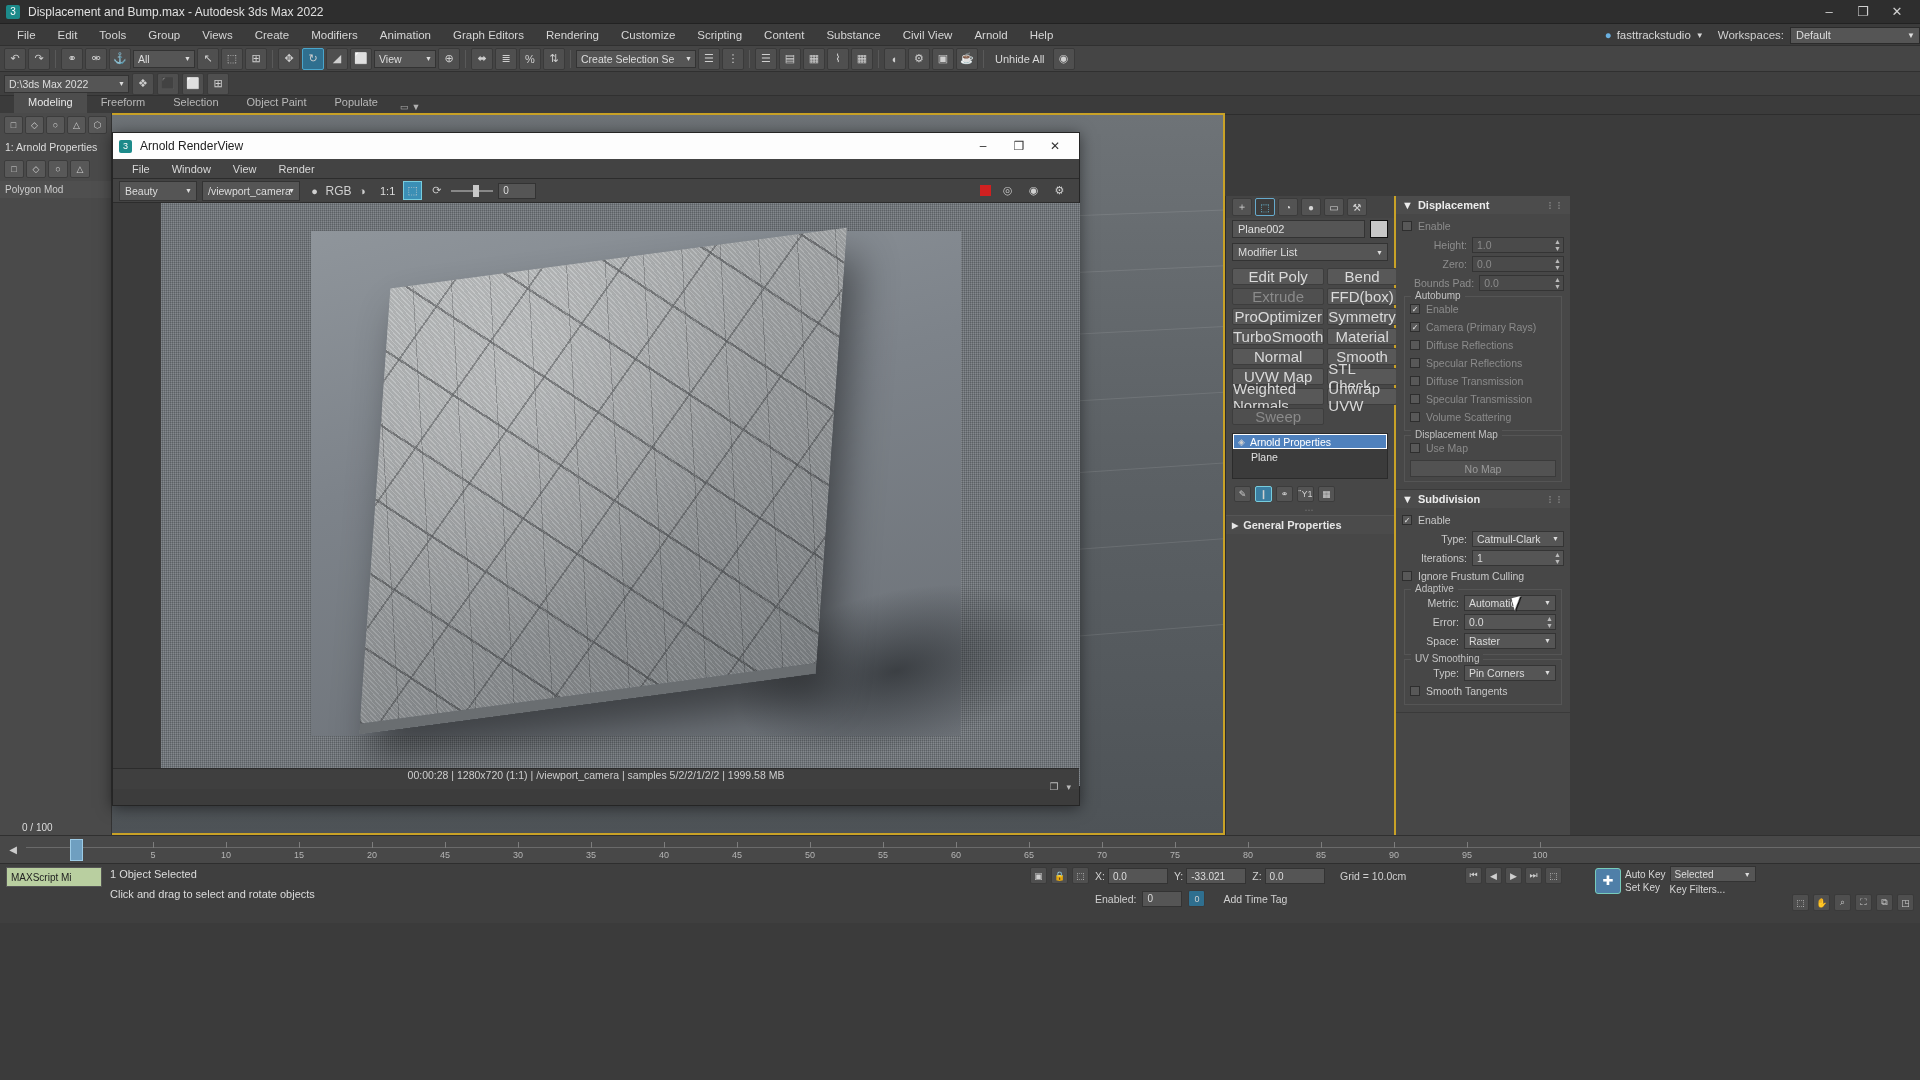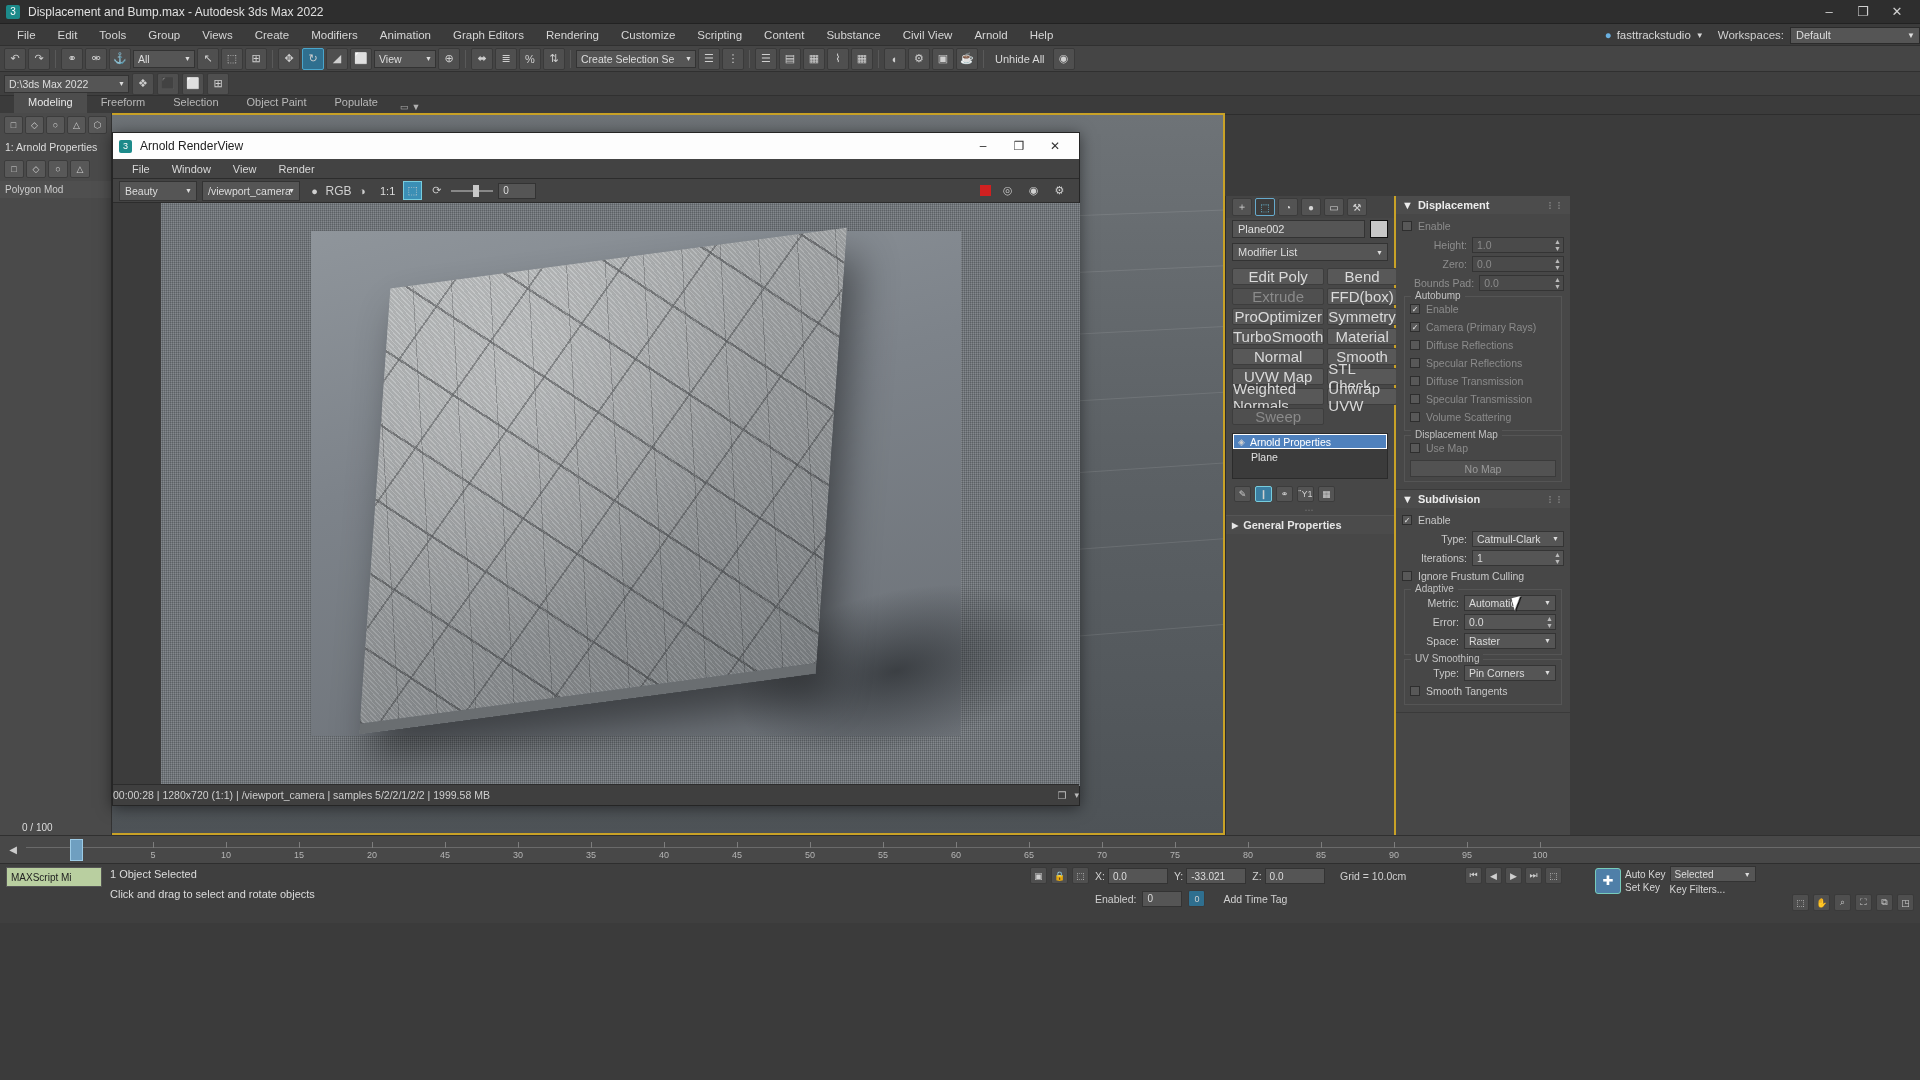--- a/index.html
+++ b/index.html
@@ -126,22 +126,22 @@
     background-image:
       repeating-linear-gradient(34deg, rgba(40,42,45,.75) 0 2px, transparent 2px 58px),
       repeating-linear-gradient(-52deg, rgba(40,42,45,.65) 0 2px, transparent 2px 72px),
       repeating-linear-gradient(82deg, rgba(30,32,35,.45) 0 1px, transparent 1px 40px);}
   .grain { position:absolute; inset:0; opacity:.35;
     background-image: repeating-linear-gradient(45deg, rgba(255,255,255,.22) 0 1px, rgba(0,0,0,.22) 1px 3px);}
   .shadow { position:absolute; left:420px; top:360px; width:330px; height:160px;
     background:radial-gradient(ellipse at center, rgba(25,28,31,.6), transparent 70%);
     transform:rotate(-14deg);}
 
-  .arv-status { position:absolute; left:0; bottom:0; width:100%; height:21px; background:#3f3f3f;
-    display:flex; align-items:center; padding:0 0; border-top:1px solid #2c2c2c;}
+  .arv-status { position:absolute; left:0; bottom:16px; width:100%; height:21px; background:#3f3f3f;
+    display:flex; align-items:center; padding:0 8px; border-top:1px solid #2c2c2c;flex-direction:column;}
   .arv-status-txt { font-size:10.5px; color:#cfcfcf;}
   .arv-status-r { margin-left:auto; display:flex; gap:8px; align-items:center;}
 
   
   .cmdpanel { position:absolute; left:1225px; top:196px; width:345px; height:639px;
     background:#444; border-left:1px solid #2c2c2c; display:flex;}
   .cp-left { width:170px; border-right:2px solid #c9a227; background:#474747; }
   .cp-right { flex:1; background:#474747; overflow:hidden;}
   .cp-tabs { height:22px; display:flex; align-items:center; gap:3px; padding:2px 6px; background:#444;}
   .cp-tab { width:20px; height:18px; background:#535353; border:1px solid #3b3b3b; border-radius:2px;

